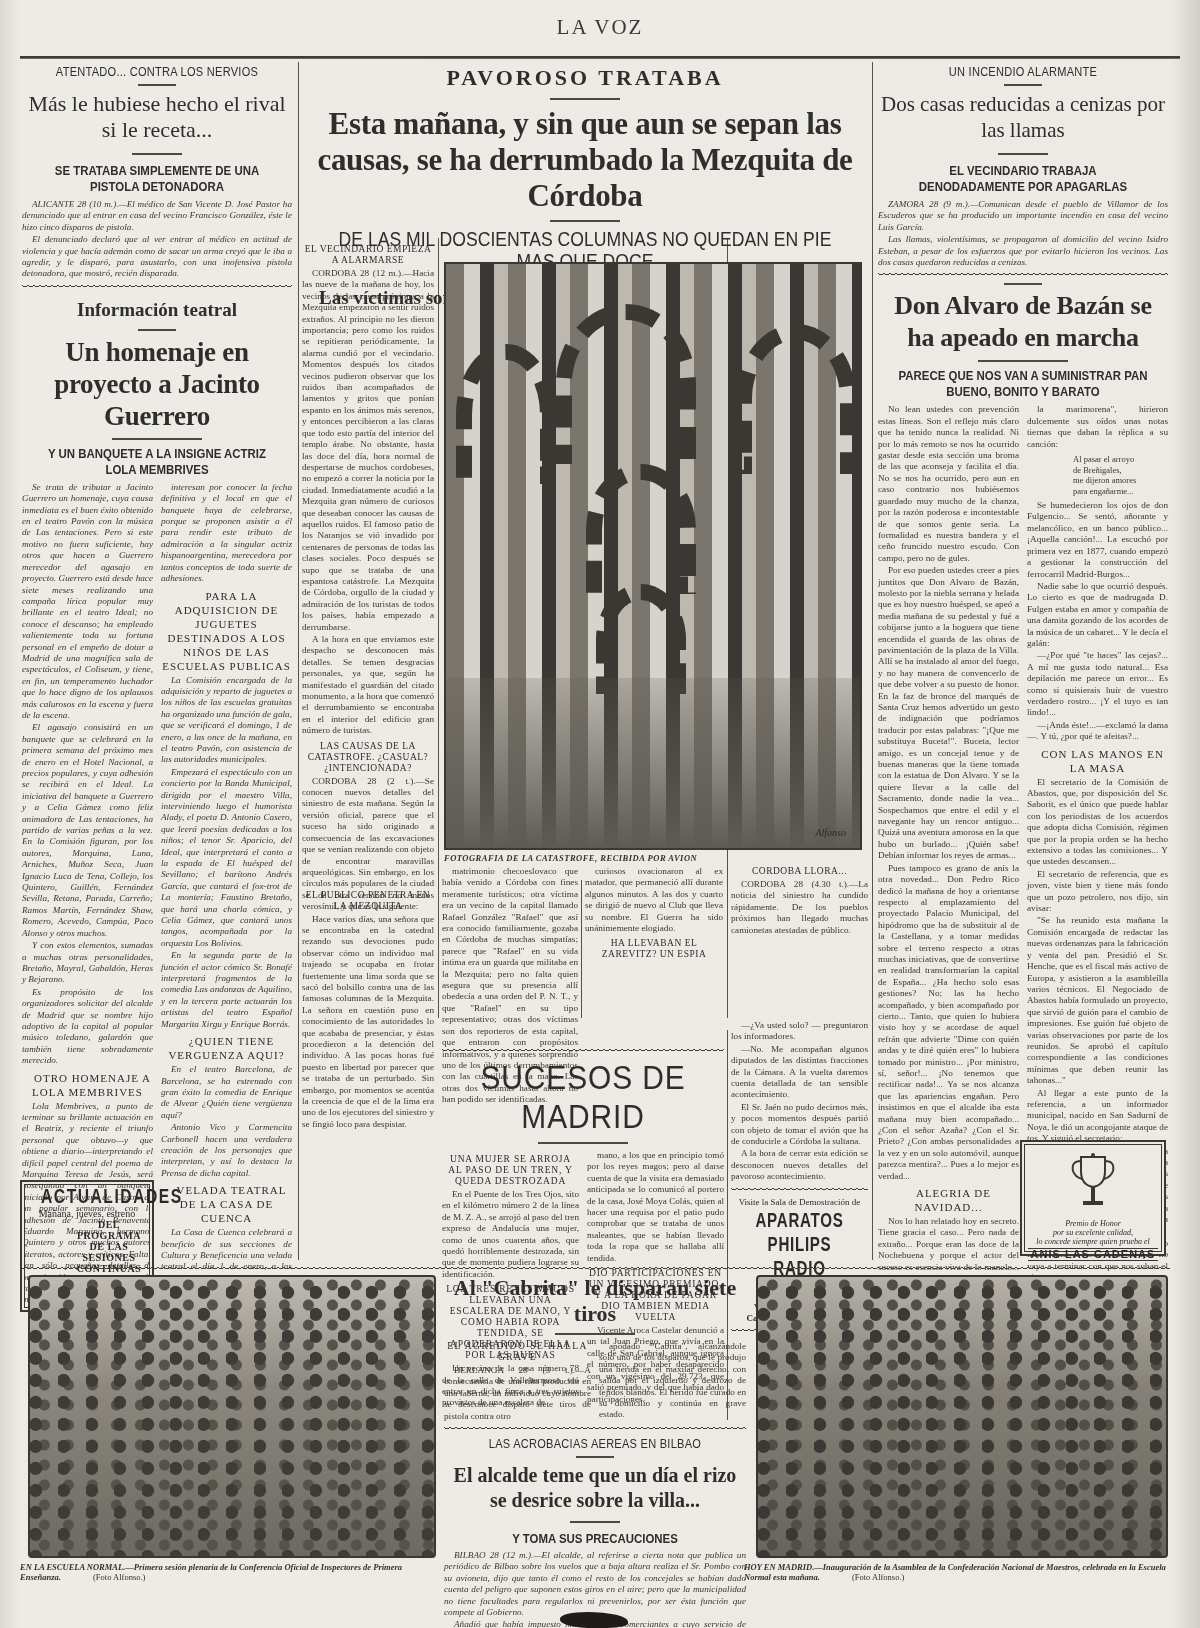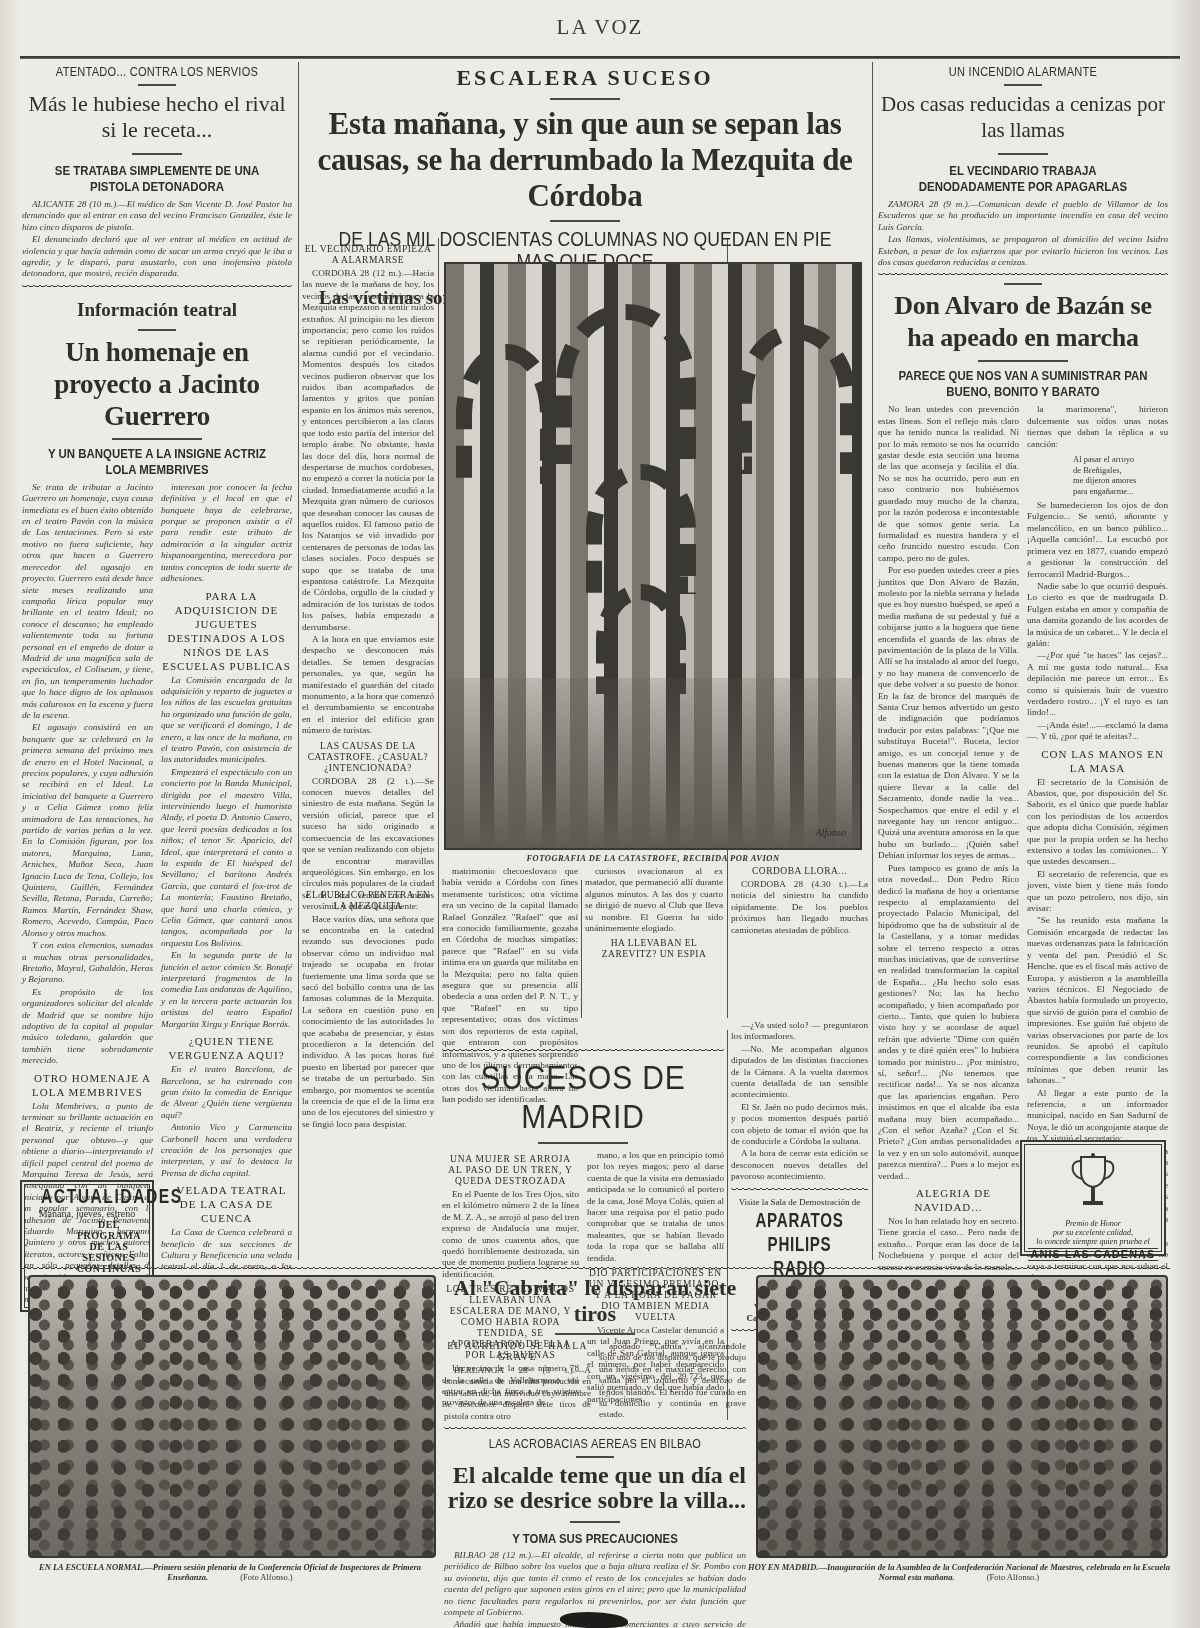--- a/index.html
+++ b/index.html
@@ -72,21 +72,21 @@
     position: absolute; border-radius: 50% 50% 0 0; border: 16px dashed #3a3833;
     border-bottom: none;
   }
   .crowd {
     background:
       radial-gradient(circle at 20% 70%, #3e3c38 0 6px, transparent 7px) 0 0 / 28px 22px,
       radial-gradient(circle at 60% 40%, #55524c 0 5px, transparent 6px) 0 0 / 24px 20px,
       linear-gradient(180deg, #bfbbb3 0%, #8c887f 40%, #6c6962 100%);
   }
   .caption {
-    font-size: 9px; font-style: italic; text-align: center; color: #33312d;
+    font-size: 9px; font-style: italic; color: #33312d;
     font-family: "Liberation Serif", serif; font-weight: bold;
   }
   .ad-box {
     border: 2px solid #3a3833; padding: 3px 6px; text-align: center;
     box-shadow: inset 0 0 0 2px #eceae5, inset 0 0 0 3px #3a3833;
   }
   .ad-title {
     font-family: "Liberation Sans", "DejaVu Sans", sans-serif; font-weight: bold;
     font-size: 22px; letter-spacing: 2px; transform: scaleX(0.78); color: #2b2a27;
   }
@@ -173,21 +173,21 @@
   <div class="col" style="left:20px; top:1180px; width:134px;">
     <div class="ad-box">
       <div class="ad-title" style="font-size:20px;">ACTUALIDADES</div>
       <div class="ad-text">Mañana, jueves, estreno</div>
       <div class="ad-text bold">DEL PROGRAMA DE LAS SESIONES CONTINUAS</div>
       <div class="ad-text" style="font-weight:bold;">Noticiarios, Reportajes, Dibujos y curiosidades de todo el mundo.</div>
     </div>
   </div>
 
   <div class="col" style="left:304px; top:64px; width:562px;">
-    <div class="h1" style="font-size:22px;letter-spacing:3px;">ESCALERA SUCESO</div>
+    <div class="h1" style="font-size:22px;letter-spacing:3px;">PAVOROSO TRATABA</div>
     <div class="mid-rule" style="width:70px;"></div>
     <div class="h-big" style="font-size:31px;line-height:36px;">Esta mañana, y sin que aun se sepan las causas, se ha derrumbado la Mezquita de Córdoba</div>
     <div class="mid-rule" style="width:70px;"></div>
     <div class="sub" style="font-size:20px;line-height:22px;font-weight:normal;">DE LAS MIL DOSCIENTAS COLUMNAS NO QUEDAN EN PIE MAS QUE DOCE</div>
     <div class="mid-rule" style="width:70px;"></div>
     <div class="h1" style="font-size:19px;line-height:24px;">Las víctimas son siete, entre otras uno que se supone es el zarevitz</div>
   </div>
 
   <div class="col" style="left:302px; top:240px; width:132px;">
     <div class="sub-serif" style="font-size:9.5px;line-height:11px;letter-spacing:0.5px;">EL VECINDARIO EMPIEZA A ALARMARSE</div>
@@ -360,21 +360,21 @@
         <div class="sub-serif" style="font-size:9.5px;line-height:11px;letter-spacing:1.5px;margin-top:0;">EL AGREDIDO SE HALLA GRAVE</div>
         <div class="body">BERLANGA 28 (3 t.).—A consecuencia de una riña producida en una taberna, un individuo cuyo nombre se desconoce disparó siete tiros de pistola contra otro</div>
       </div>
       <div>
         <div class="body">apodado "Cabrita", alcanzándole sólo uno de los disparos, que le produjo una herida en el maxilar derecho, con salida por el izquierdo y destrozo de tejidos blandos. El herido fué curado en su domicilio y continúa en grave estado.</div>
       </div>
     </div>
     <div class="wavy"></div>
     <div class="kicker">LAS ACROBACIAS AEREAS EN BILBAO</div>
     <div class="short-rule"></div>
-    <div class="h1" style="font-size:24px;line-height:25px;text-align:right;">El alcalde teme que un día el rizo se desrice sobre la villa...</div>
+    <div class="h1" style="font-size:20px;line-height:25px;">El alcalde teme que un día el rizo se desrice sobre la villa...</div>
     <div class="short-rule" style="width:50px;margin:8px auto;"></div>
     <div class="sub">Y TOMA SUS PRECAUCIONES</div>
     <div class="body it" style="margin-top:3px;">
       <p>BILBAO 28 (12 m.).—El alcalde, al referirse a cierta nota que publica un periódico de Bilbao sobre los vuelos que a baja altura realiza el Sr. Pombo con su avioneta, dijo que tanto él como el resto de los concejales se habían dado cuenta del peligro que suponen estos giros en el aire; pero que la municipalidad no tiene facultades para regularlos ni prevenirlos, por ser ésta función que compete al Gobierno.</p>
       <p>Añadió que había impuesto multas a dos comerciantes a cuyo servicio de propaganda está el Sr. Pombo. (Febus.)</p>
     </div>
   </div>
 
   <div class="photo crowd" style="left:756px; top:1275px; width:412px; height:283px; filter:brightness(0.95);"></div>
   <div class="caption" style="position:absolute;left:744px;top:1562px;width:430px;font-size:8.5px;line-height:10px;">

